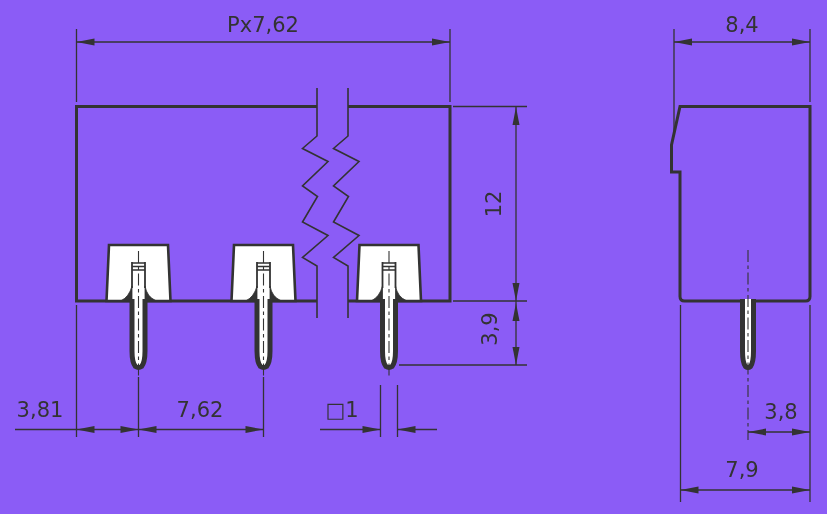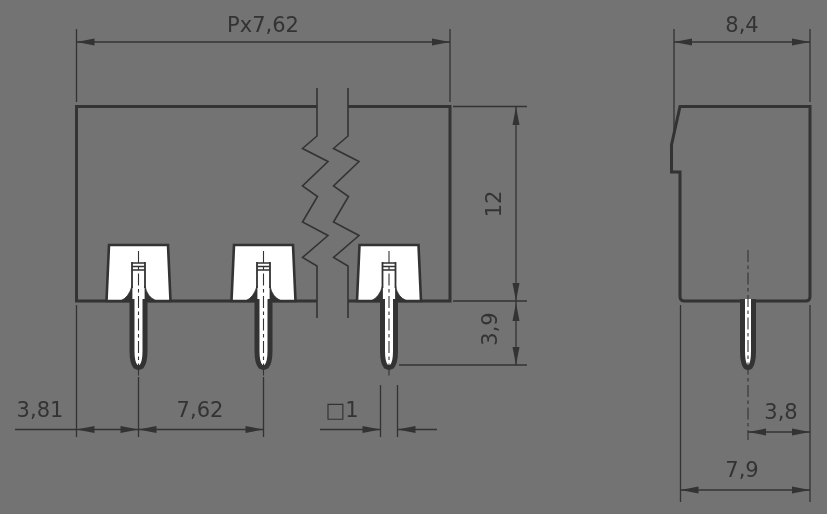--- a/index.html
+++ b/index.html
@@ -1,16 +1,16 @@
 <!DOCTYPE html>
 <html><head>
 <meta charset="utf-8">
 <style>
   html,body{margin:0;padding:0;background:#ffffff;}
-  .canvas{position:relative;width:827px;height:514px;background:#737373;overflow:hidden;}
+  .canvas{position:relative;width:827px;height:514px;background:#8b5cf6;overflow:hidden;}
   svg{position:absolute;left:0;top:0;}
   
   .s3   {stroke:#333333;stroke-width:3;fill:none;stroke-linejoin:miter;stroke-linecap:butt;}
   .sock {stroke:#333333;stroke-width:2.6;fill:#ffffff;stroke-linejoin:miter;}
   .s18  {stroke:#333333;stroke-width:1.8;fill:none;}
   .s15  {stroke:#333333;stroke-width:1.5;fill:none;}
   .thin {stroke:#333333;stroke-width:1.3;fill:none;}
   .brk  {stroke:#333333;stroke-width:1.6;fill:none;stroke-linejoin:miter;}
   .cl   {stroke:#333333;stroke-width:1.1;fill:none;stroke-dasharray:12 3.5 3.5 3.5;}
   .bullet{stroke:#333333;stroke-width:5;fill:#ffffff;}

